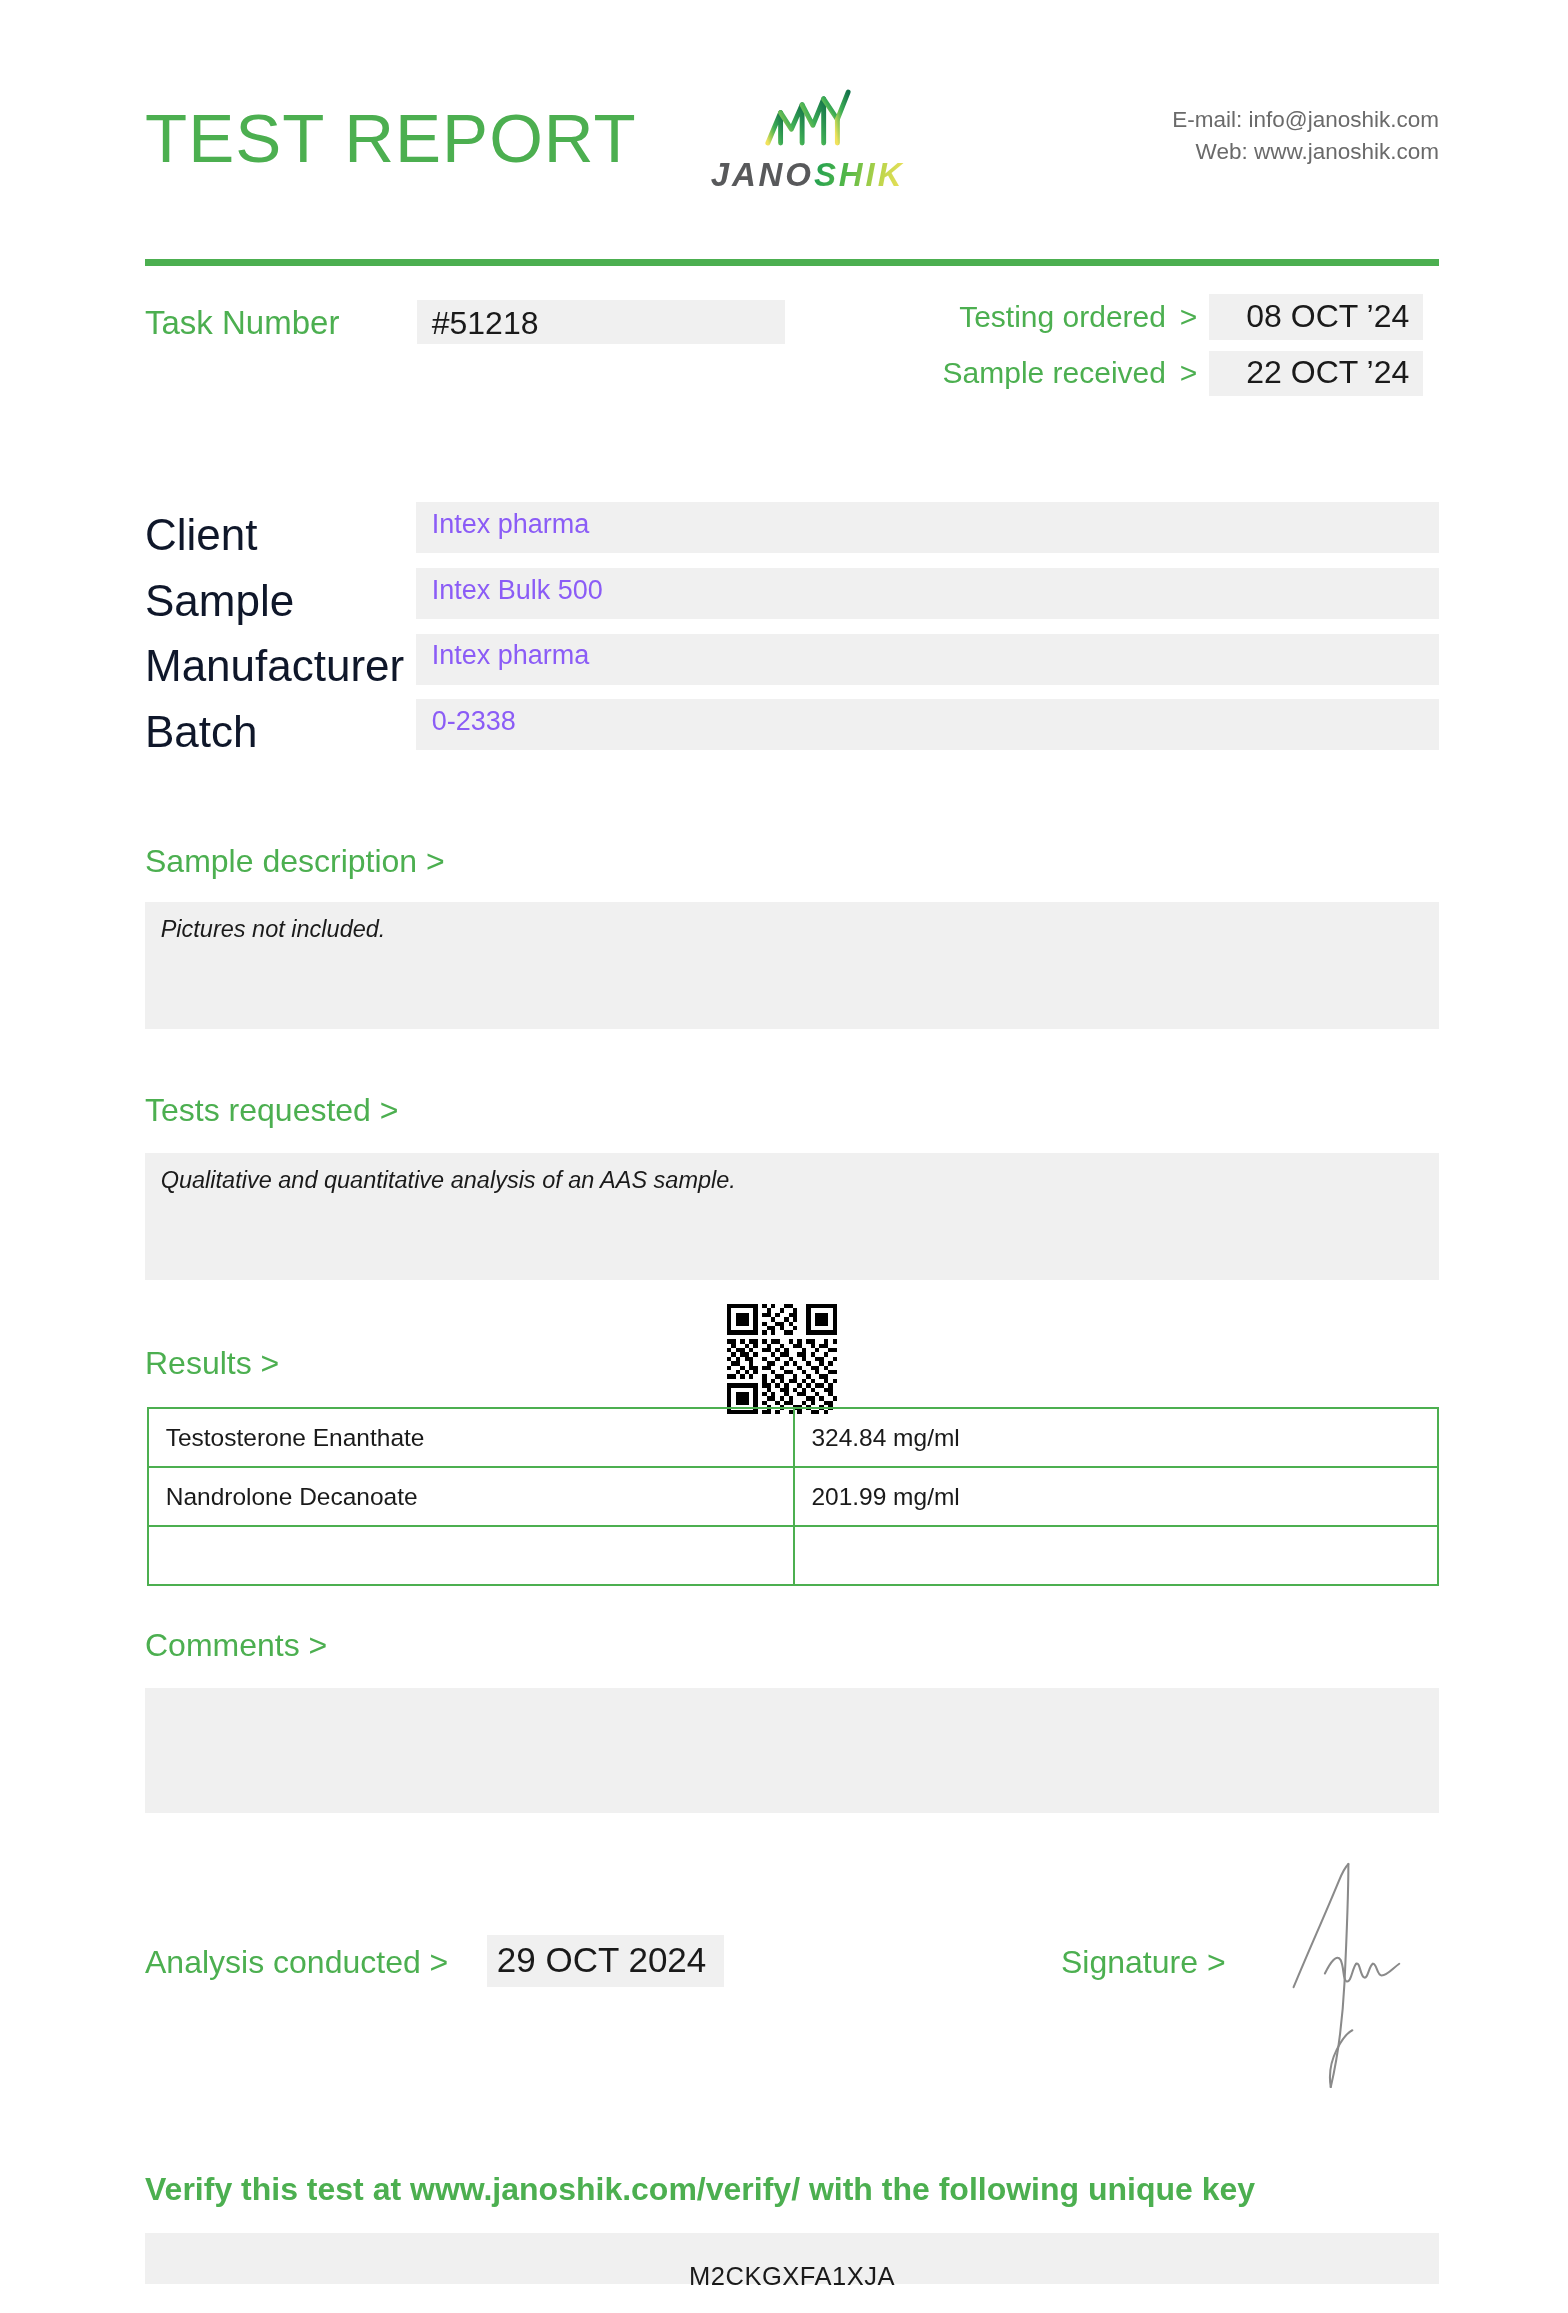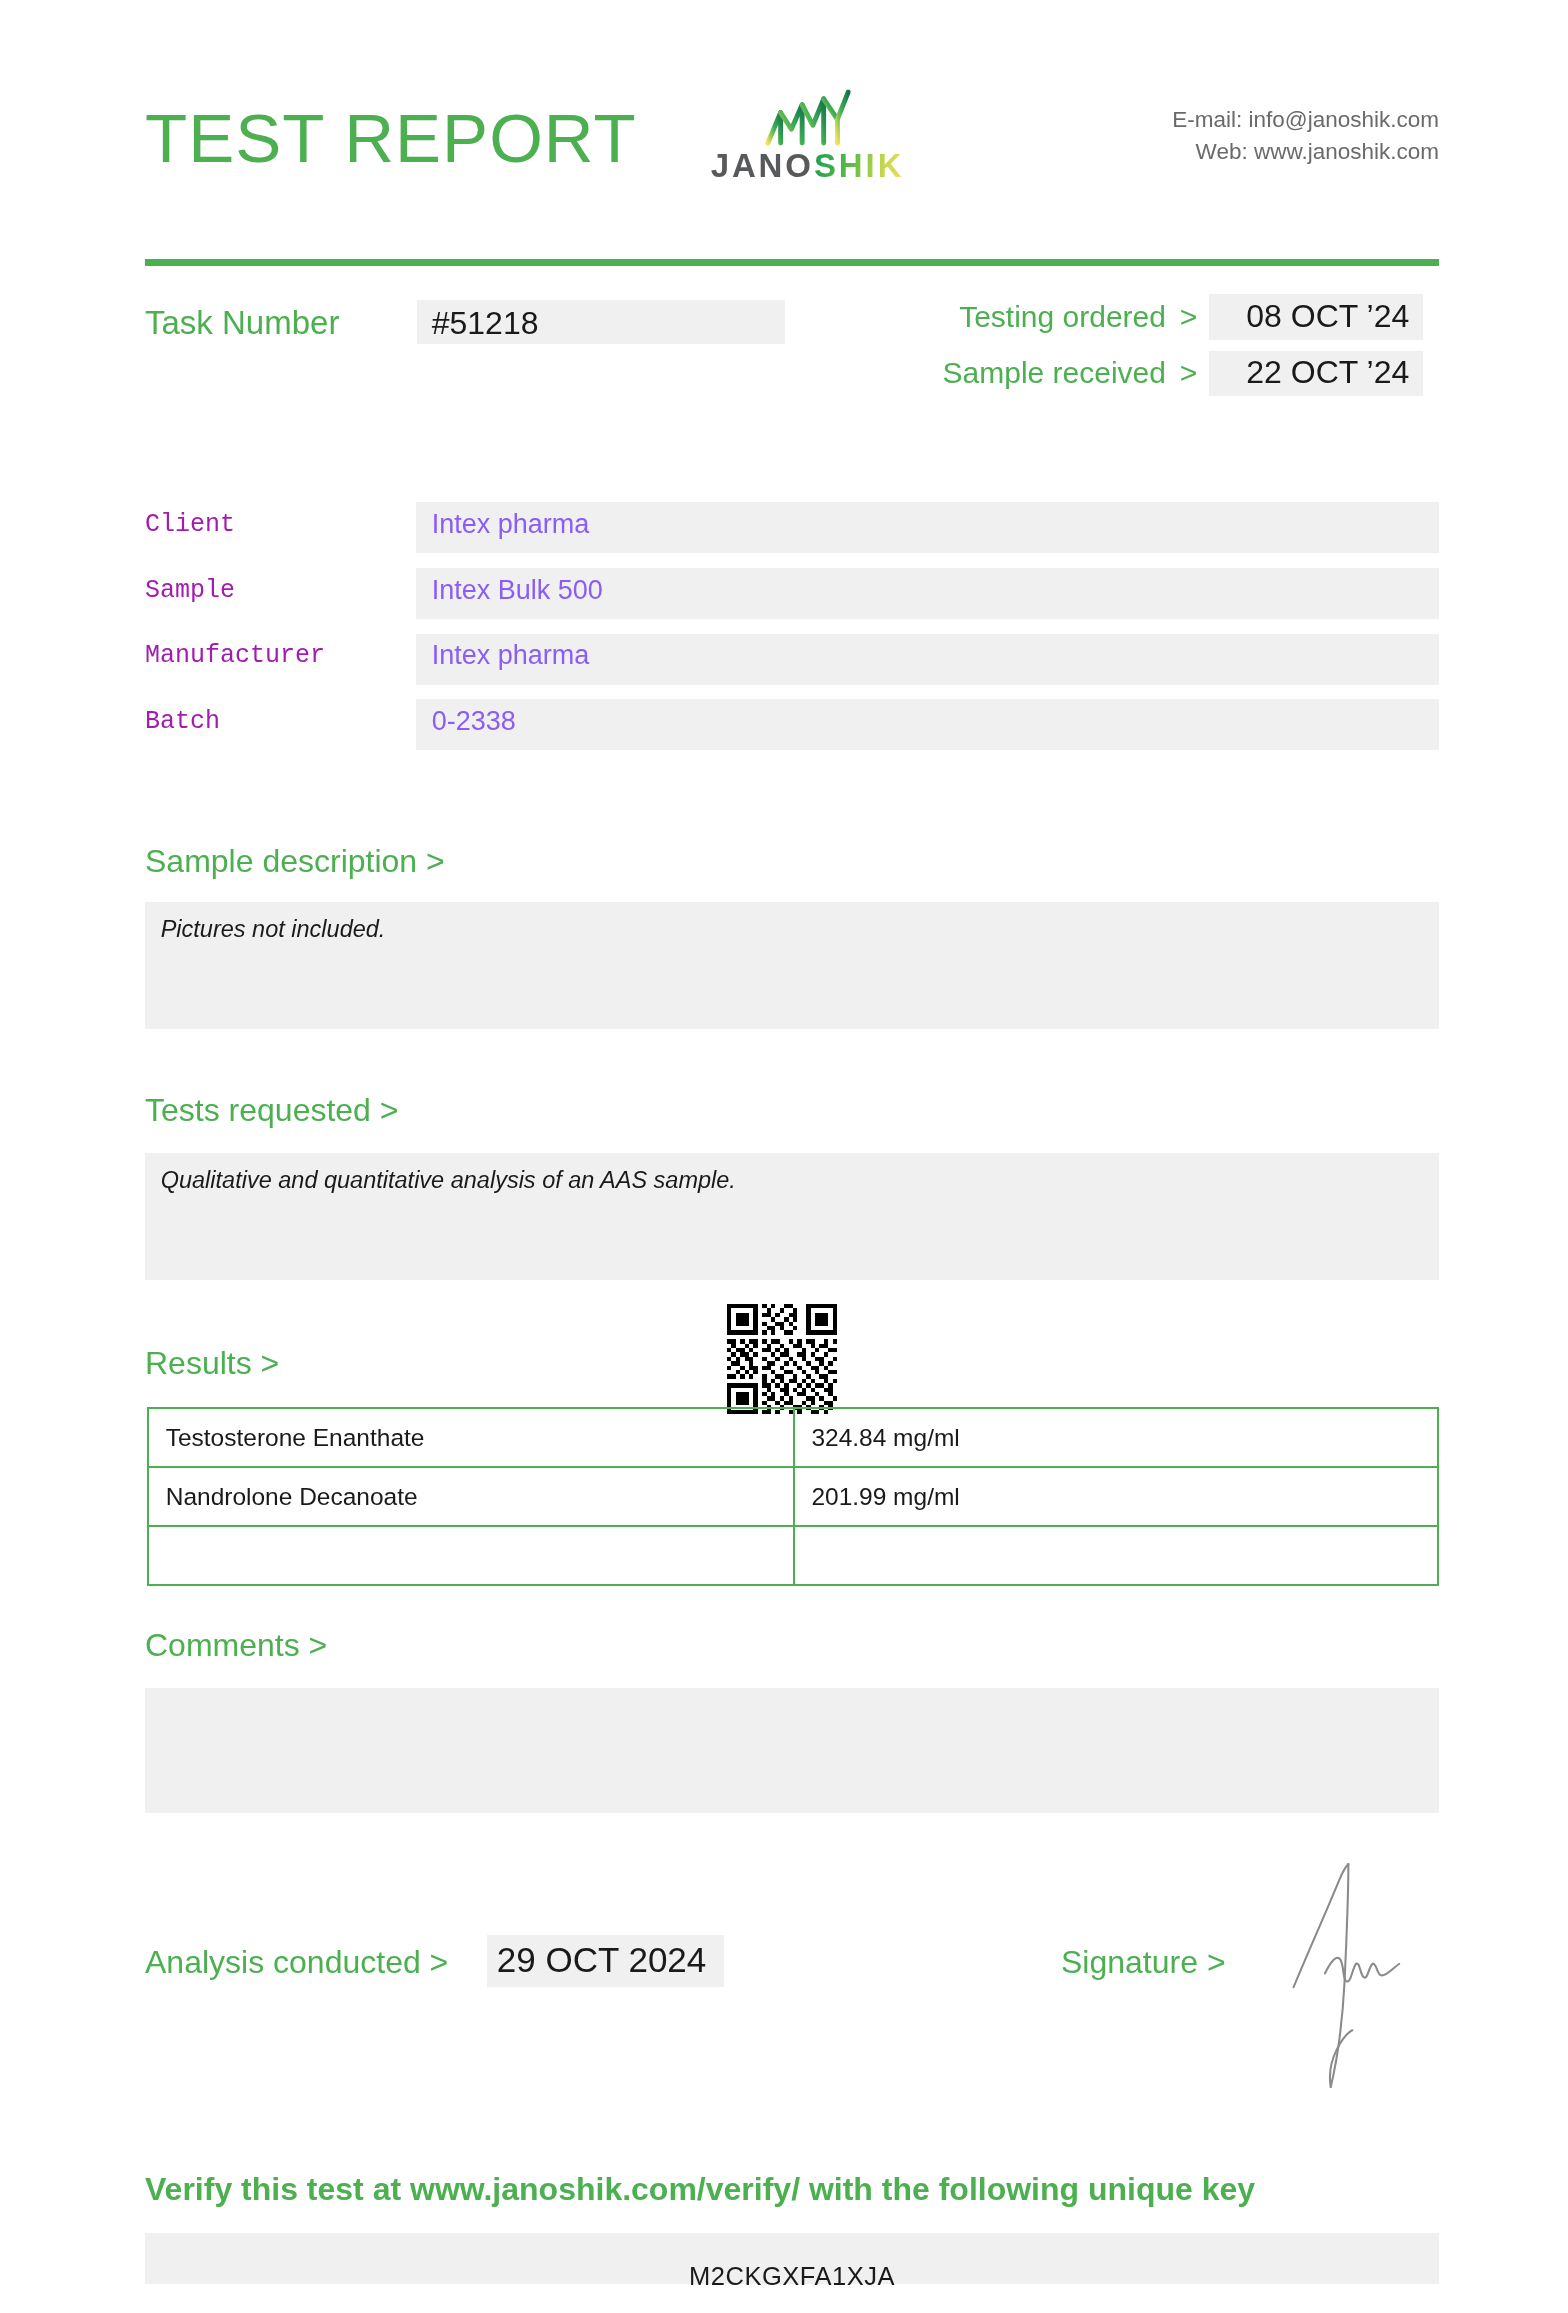--- a/index.html
+++ b/index.html
@@ -47,26 +47,27 @@
     text-align: center;
   }
   .brand-mark {
     display: block;
     margin: 0 auto;
     width: 94px;
     height: 61px;
   }
   .brand-word {
     display: block;
-    margin-top: 2px;
+    margin-top: 11px;
     font-size: 33px;
     font-weight: 700;
     letter-spacing: 2.9px;
     line-height: 1;
     white-space: nowrap;
+    font-style: italic;
   }
   .brand-word .jano { color: #58595B; }
   .brand-word .shik {
     background: linear-gradient(100deg, #1e9e52 0%, #57b947 40%, #b8d44a 70%, #f2e25c 100%);
     -webkit-background-clip: text;
     background-clip: text;
     color: transparent;
   }
   .contact {
     position: absolute;
@@ -144,24 +145,23 @@
   .info { position: absolute; left: 145px; top: 502px; width: 1294px; }
   .info-row {
     position: relative;
     height: 58px;
     margin-bottom: 7.8px;
   }
   .info-label {
     position: absolute;
     left: 0;
     top: 7.8px;
-    font-size: 25px;
-    color: #a21caf;
-    white-space: nowrap;
-    font-family: Liberation Mono, monospace;
+    font-size: 44px;
+    color: #0f172a;
+    white-space: nowrap;
   }
   .info-value {
     position: absolute;
     left: 271px;
     top: 0;
     right: 0;
     height: 51px;
     background: #f0f0f0;
     font-size: 27px;
     color: #8b5cf6;

